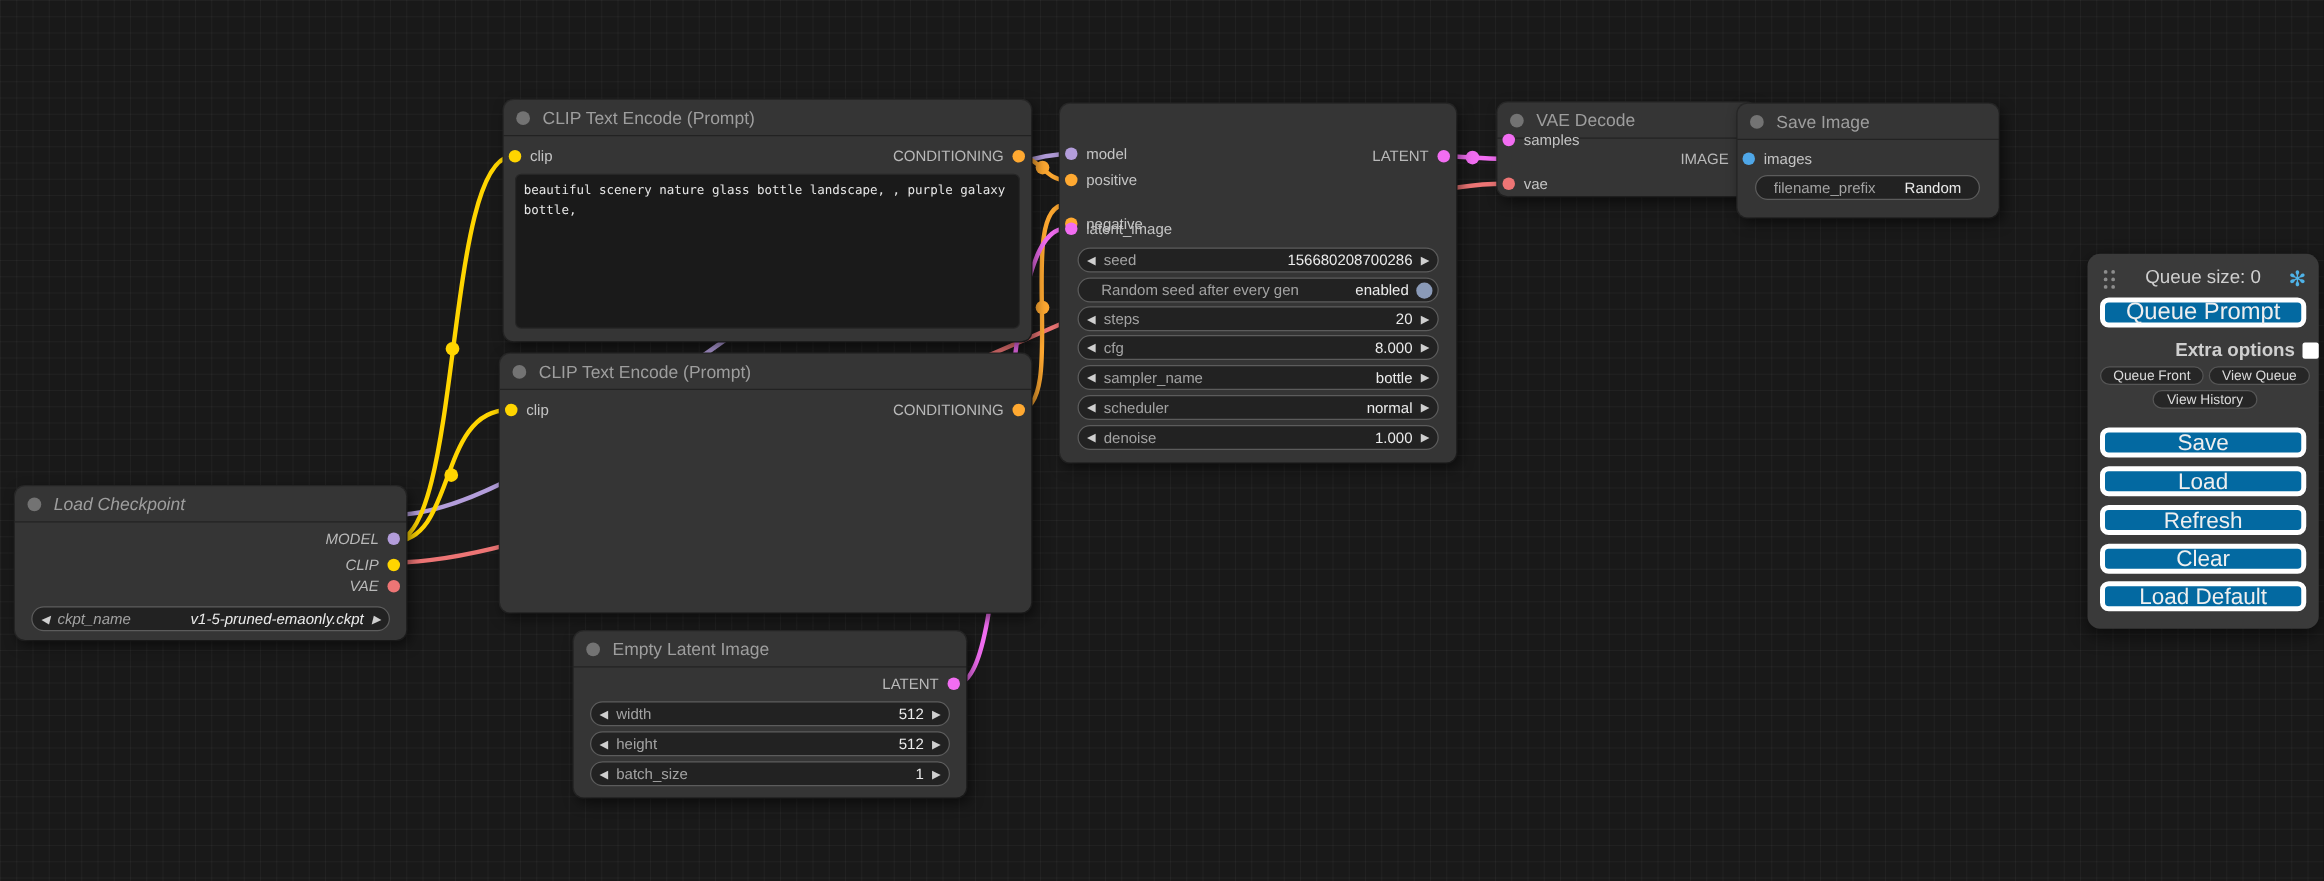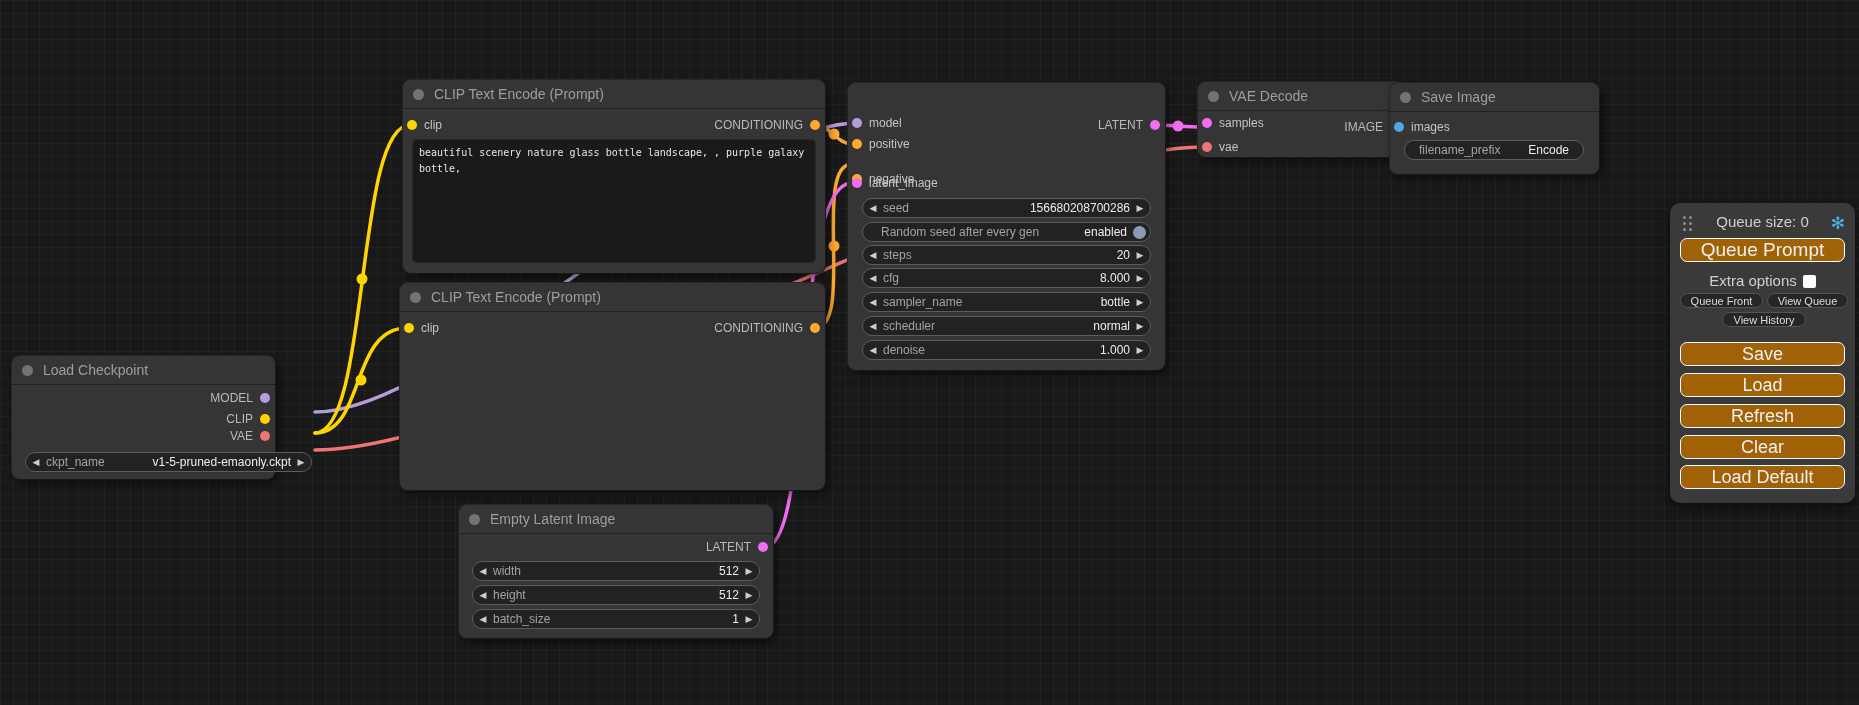--- a/index.html
+++ b/index.html
@@ -58,31 +58,31 @@
     color:#d4d4d4;
   }
   .qp-header{position:relative;height:26px;margin-top:8px;}
   .qp-title{text-align:center;font-size:15px;line-height:22px;color:#cfcfcf;}
   .drag-handle{
     position:absolute;left:13px;top:5px;width:3px;height:3px;border-radius:50%;background:#8d8d8d;
     box-shadow:6px 0 0 #8d8d8d,0 6px 0 #8d8d8d,6px 6px 0 #8d8d8d,0 12px 0 #8d8d8d,6px 12px 0 #8d8d8d;
   }
   .gear{position:absolute;right:10px;top:2px;font-size:17px;color:#4FB3E8;cursor:pointer;}
   .qbtn{
-    position:absolute;left:10px;width:165px;height:24px;background:#a16207;
-    border:1px solid #ffffff;border-radius:7px;color:#efefef;font-size:18px;
+    position:absolute;left:10px;width:165px;height:24px;background:#0369a1;
+    border:4px solid #ffffff;border-radius:7px;color:#efefef;font-size:18px;
     display:flex;align-items:center;justify-content:center;box-sizing:border-box;
     cursor:pointer;
   }
   .qsmall{
     position:absolute;height:15px;background:#262626;border:1px solid #555;
     border-radius:9px;color:#dcdcdc;font-size:11px;display:flex;align-items:center;
     justify-content:center;box-sizing:border-box;cursor:pointer;
   }
-  .extra-row{position:absolute;left:0;top:69px;width:100%;text-align:center;font-size:15px;color:#cfcfcf;}
+  .extra-row{position:absolute;left:0;top:69px;width:100%;text-align:right;font-size:15px;color:#cfcfcf;font-weight:bold;}
   .checkbox{
     display:inline-block;width:13px;height:13px;background:#fff;border-radius:2px;
     vertical-align:-2px;margin-left:6px;cursor:pointer;
   }
 </style>
 </head>
 <body>
 
 <div id="canvas">
 
@@ -104,21 +104,21 @@
       <circle cx="361" cy="380" r="5.5" fill="#FFD500"></circle>
       <circle cx="760" cy="298" r="5.5" fill="#ED7575"></circle>
       <circle cx="834" cy="134" r="5.5" fill="#FFA931"></circle>
       <circle cx="834" cy="246" r="5.5" fill="#FFA931"></circle>
       <circle cx="804" cy="365" r="5.5" fill="#F26DF2"></circle>
       <circle cx="1178" cy="126" r="5.5" fill="#F26DF2"></circle>
       <circle cx="1419" cy="127" r="5.5" fill="#4FA7E8"></circle>
     </g>
   </svg>
 
-  <div class="node" style="left:12px;top:356px;width:263px;height:123px;">
+  <div class="node" style="left:12px;top:389px;width:313px;height:123px;font-style:italic;">
     <div class="node-header">
       <span class="status-dot"></span>
       <span class="node-title">Load Checkpoint</span>
     </div>
     <div class="slot slot-out abs" style="left:0;top:32px;width:100%;">
       <span class="lbl">MODEL</span>
       <span class="dot" style="background:#B39DDB;"></span>
     </div>
     <div class="slot slot-out abs" style="left:0;top:53px;width:100%;">
       <span class="lbl">CLIP</span>
@@ -259,21 +259,21 @@
       <span class="wvalue">1.000</span>
       <span class="arr">▶</span>
     </div>
   </div>
 
   <div class="node" style="left:1198px;top:82px;width:207px;height:75px;">
     <div class="node-header">
       <span class="status-dot"></span>
       <span class="node-title">VAE Decode</span>
     </div>
-    <div class="slot slot-in abs" style="left:0;top:31px;width:110px;">
+    <div class="slot slot-in abs" style="left:0;top:20px;width:110px;">
       <span class="dot" style="background:#F26DF2;"></span>
       <span class="lbl">samples</span>
     </div>
     <div class="slot slot-out abs" style="right:0;top:35px;width:95px;">
       <span class="lbl">IMAGE</span>
       <span class="dot" style="background:#4FA7E8;"></span>
     </div>
     <div class="slot slot-in abs" style="left:0;top:55px;width:110px;">
       <span class="dot" style="background:#ED7575;"></span>
       <span class="lbl">vae</span>
@@ -284,21 +284,21 @@
     <div class="node-header">
       <span class="status-dot"></span>
       <span class="node-title">Save Image</span>
     </div>
     <div class="slot slot-in abs" style="left:0;top:34px;width:160px;">
       <span class="dot" style="background:#4FA7E8;"></span>
       <span class="lbl">images</span>
     </div>
     <div class="pill" style="left:14px;top:57px;width:180px;padding-left:14px;">
       <span class="wlabel">filename_prefix</span>
-      <span class="wvalue" style="padding-right:14px;">Encode</span>
+      <span class="wvalue" style="padding-right:14px;">Random</span>
     </div>
   </div>
 
   <div id="queue-panel">
     <div class="qp-header">
       <span class="drag-handle"></span>
       <div class="qp-title">Queue size: 0</div>
       <span class="gear">✻</span>
     </div>
     <div class="qbtn" style="top:35px;font-size:19px;">Queue Prompt</div>

